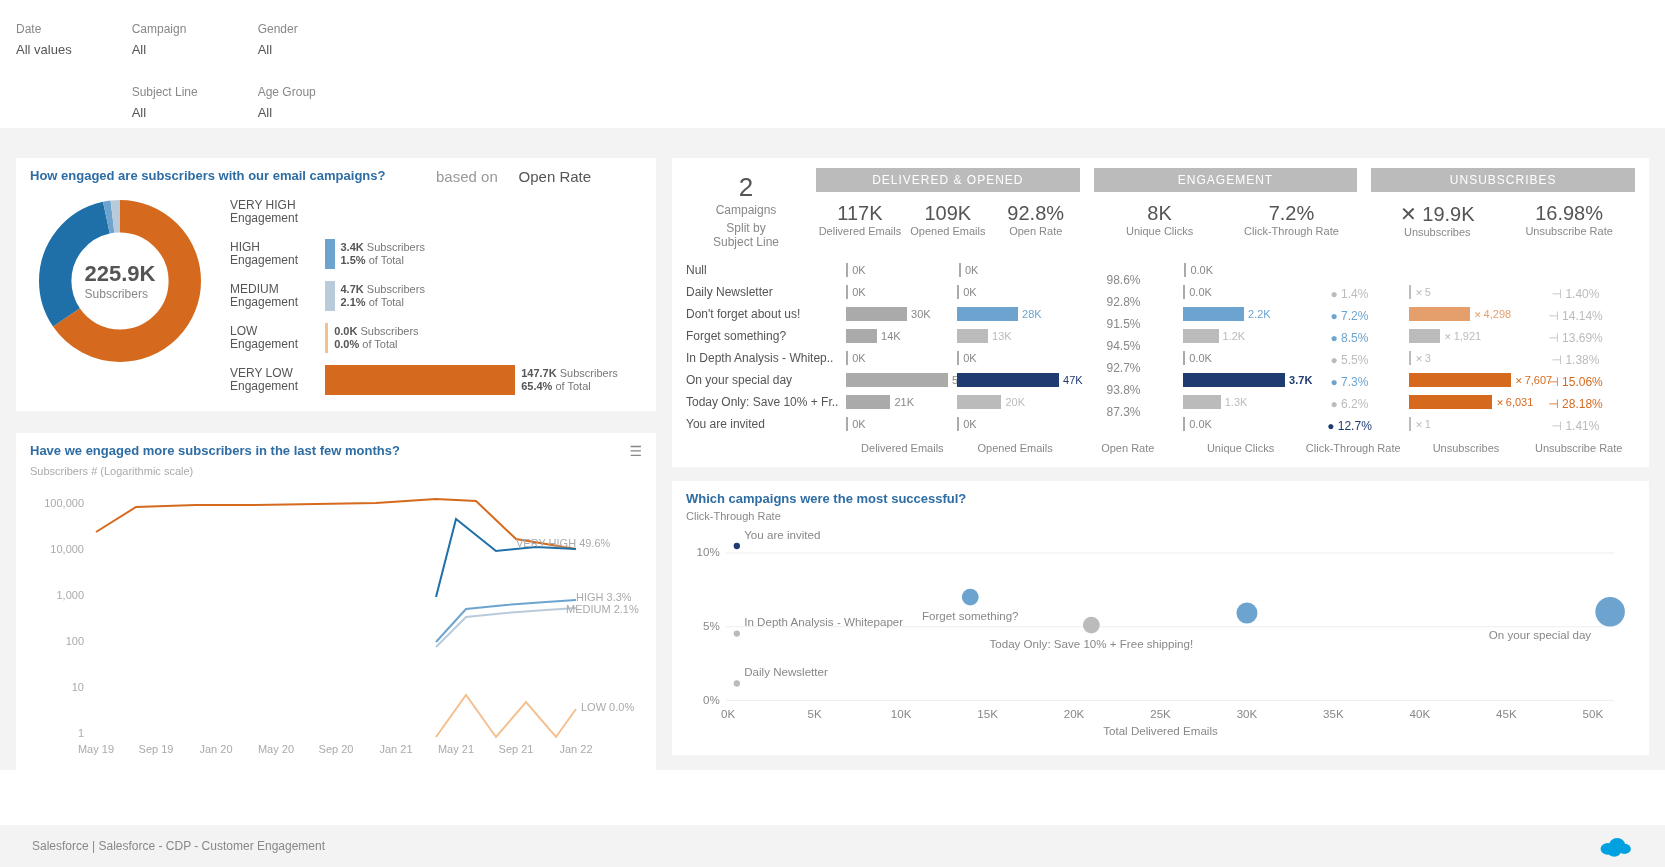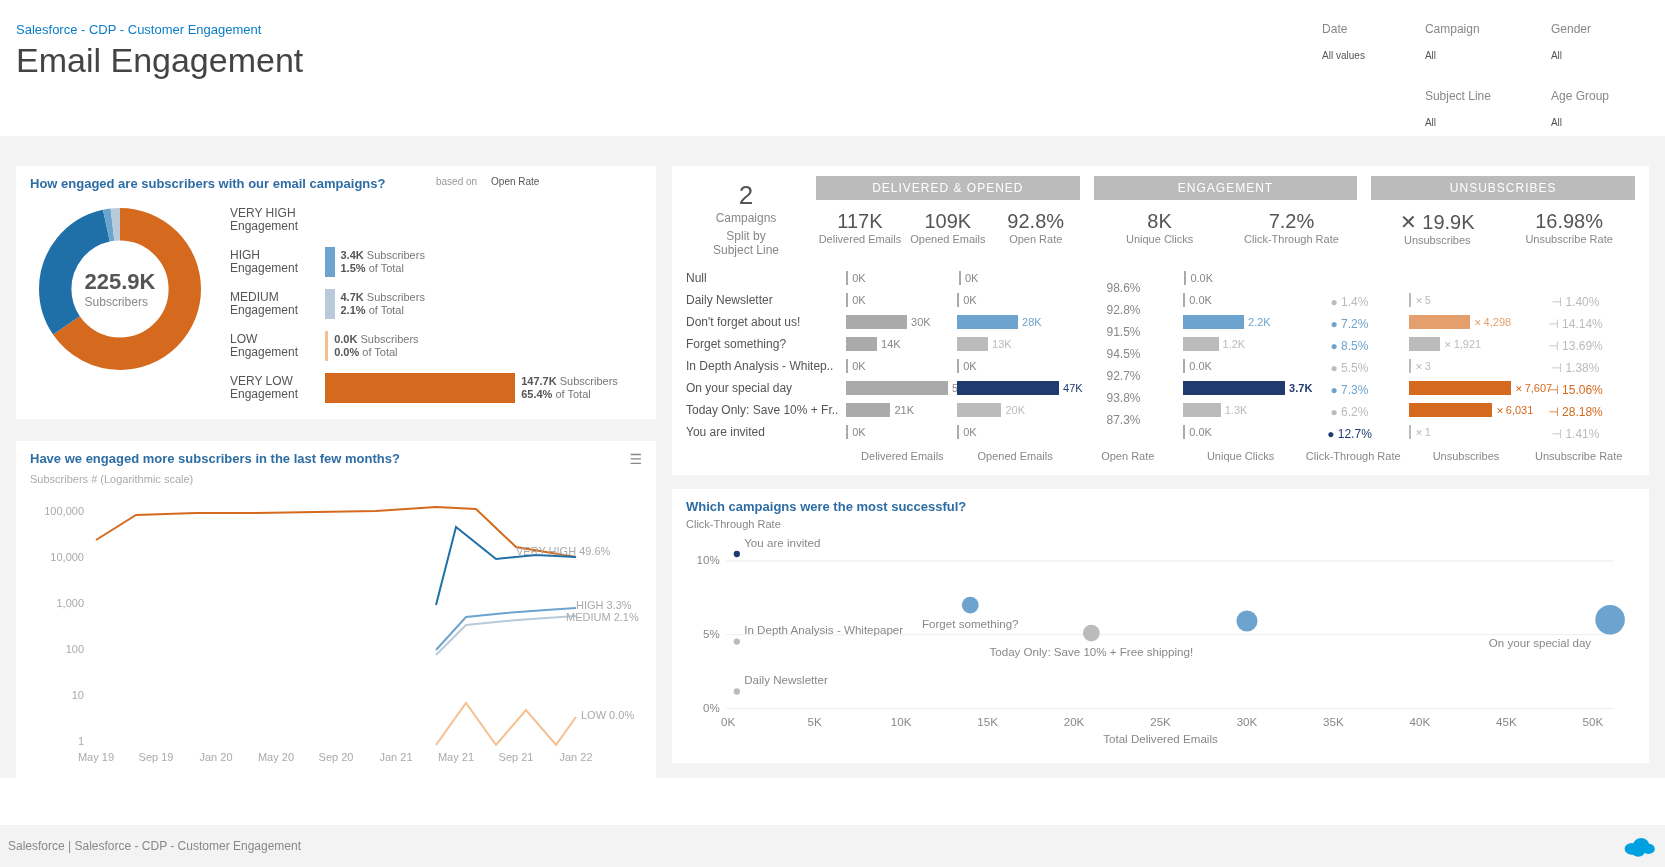--- a/index.html
+++ b/index.html
@@ -5,21 +5,21 @@
 * { box-sizing: border-box; margin: 0; padding: 0; font-family: -apple-system, BlinkMacSystemFont, "Segoe UI", Arial, sans-serif; }
 body { background: #fff; width: 1665px; height: 867px; overflow: hidden; font-size: 13px; color: #333; }
 
 .header { display:flex; padding: 22px 16px 8px 16px; }
 .header-left { flex:1; }
 .breadcrumb { color:#0b7dc8; font-size: 13px; }
 .title { font-size: 34px; font-weight: 400; color:#444; margin-top:4px; }
 .filters { display:flex; gap: 60px; padding-right: 40px; }
 .filter-col { display:flex; flex-direction: column; gap: 28px; }
 .flabel { color:#888; font-size: 12px; }
-.fvalue { color:#555; font-size: 10px; margin-top:14px; }
+.fvalue { color:#555; font-size: 13px; margin-top:6px; }
 
 .content { display:flex; gap:16px; padding: 0 16px; background:#f3f3f3; padding-top:30px; }
 .left { width: 640px; display:flex; flex-direction:column; gap:22px; }
 .right { flex:1; display:flex; flex-direction:column; gap:14px; }
 .card { background:#fff; padding: 10px 14px; position:relative; }
 
 .section-title { color:#2e6da4; font-size:13px; font-weight:600; }
 
 
 .eng-wrap { display:flex; gap:20px; margin-top:8px; }
@@ -28,21 +28,21 @@
 .donut-center .big { font-size:22px; font-weight:600; color:#555; }
 .donut-center .small { font-size:12px; color:#888; }
 
 .eng-rows { flex:1; }
 .eng-row { display:flex; align-items:center; height:42px; }
 .eng-label { width:95px; font-size:12px; color:#555; line-height:1.1; }
 .eng-bar-wrap { flex:1; position:relative; height:34px; display:flex; align-items:center; }
 .eng-bar { height:30px; }
 .eng-text { position:absolute; left: calc(var(--w) + 6px); font-size:11px; line-height:1.2; color:#777; white-space:nowrap; }
 .eng-text b { color:#555; font-weight:600; }
-.eng-basedon { font-size:10px; color:#999; position:absolute; top:10px; left:420px; }
+.eng-basedon { font-size:15px; color:#999; position:absolute; top:10px; left:420px; }
 
 
 .trend-title-row { display:flex; justify-content:space-between; }
 .trend-svg { width:100%; height:280px; }
 .axis-lbl { font-size:11px; fill:#aaa; }
 .line { fill:none; stroke-width:2; }
 
 
 .kpi-header { display:flex; align-items:stretch; gap:10px; }
 .kpi-campaigns { text-align:center; width:120px; padding-top:4px;}
@@ -69,32 +69,28 @@
 .mhdr { display:flex; font-size:11px; color:#888; margin-top:4px; }
 .mhdr .subj{ width:160px; }
 .mhdr .mcol { text-align:center; justify-content:center; }
 
 .x-ico::before { content:"✕"; font-size:9px; margin-right:2px; color:inherit;}
 
 
 .scatter-svg { width:100%; height:220px; }
 .scat-lbl { font-size:11px; fill:#888; }
 
-.footer { position:absolute; bottom:0; left:0; right:0; padding:8px 8px; font-size:12px; color:#888; background:#f3f3f3; display:flex; justify-content:space-between; align-items:center; }
+.footer { position:absolute; bottom:0; left:0; right:0; padding:8px 32px; font-size:12px; color:#888; background:#f3f3f3; display:flex; justify-content:space-between; align-items:center; }
 .sf-logo { width:36px; height:26px; }
 .footnote { font-size:10.5px; color:#888; font-style:italic; margin-top:4px;}
 </style>
 </head>
 <body>
 
 <div class="header">
-  <div class="header-left">
-    <div class="breadcrumb">Salesforce - CDP - Customer Engagement</div>
-    <div class="title">Email Engagement</div>
-  </div>
   <div class="filters" id="filters">
       <div class="filter-col">
         <div>
           <div class="flabel">Date</div>
           <div class="fvalue">All values</div>
         </div>
       </div>
       <div class="filter-col">
         <div>
           <div class="flabel">Campaign</div>

